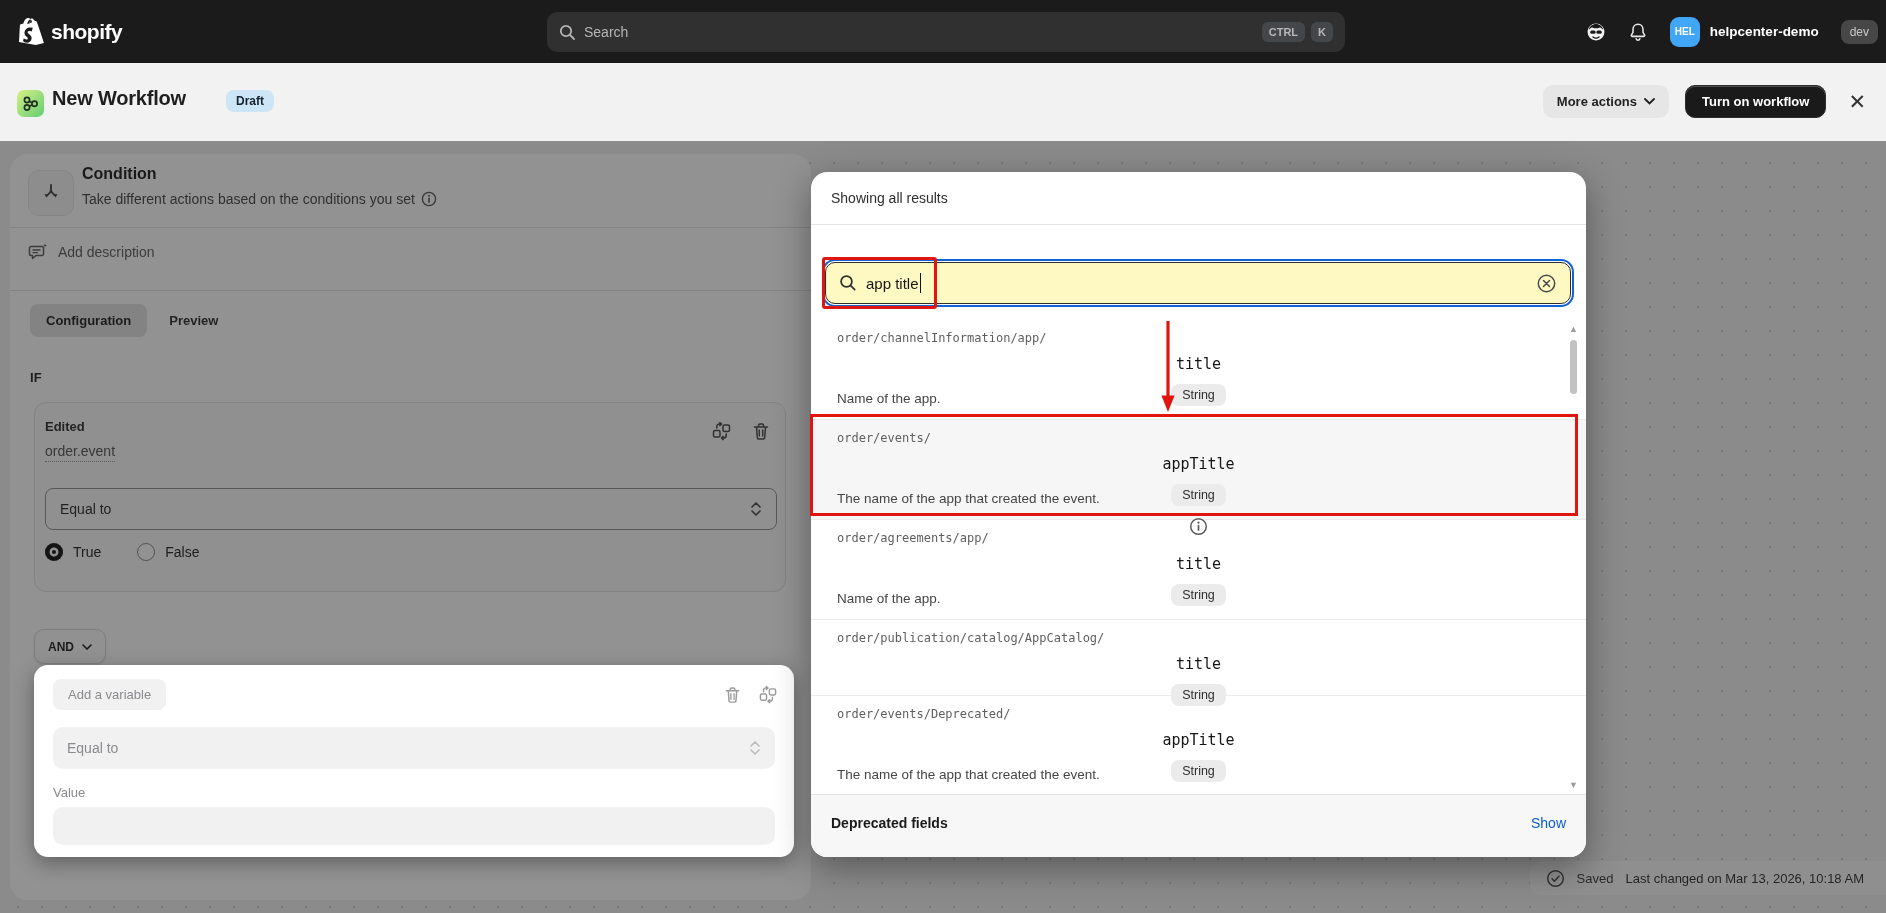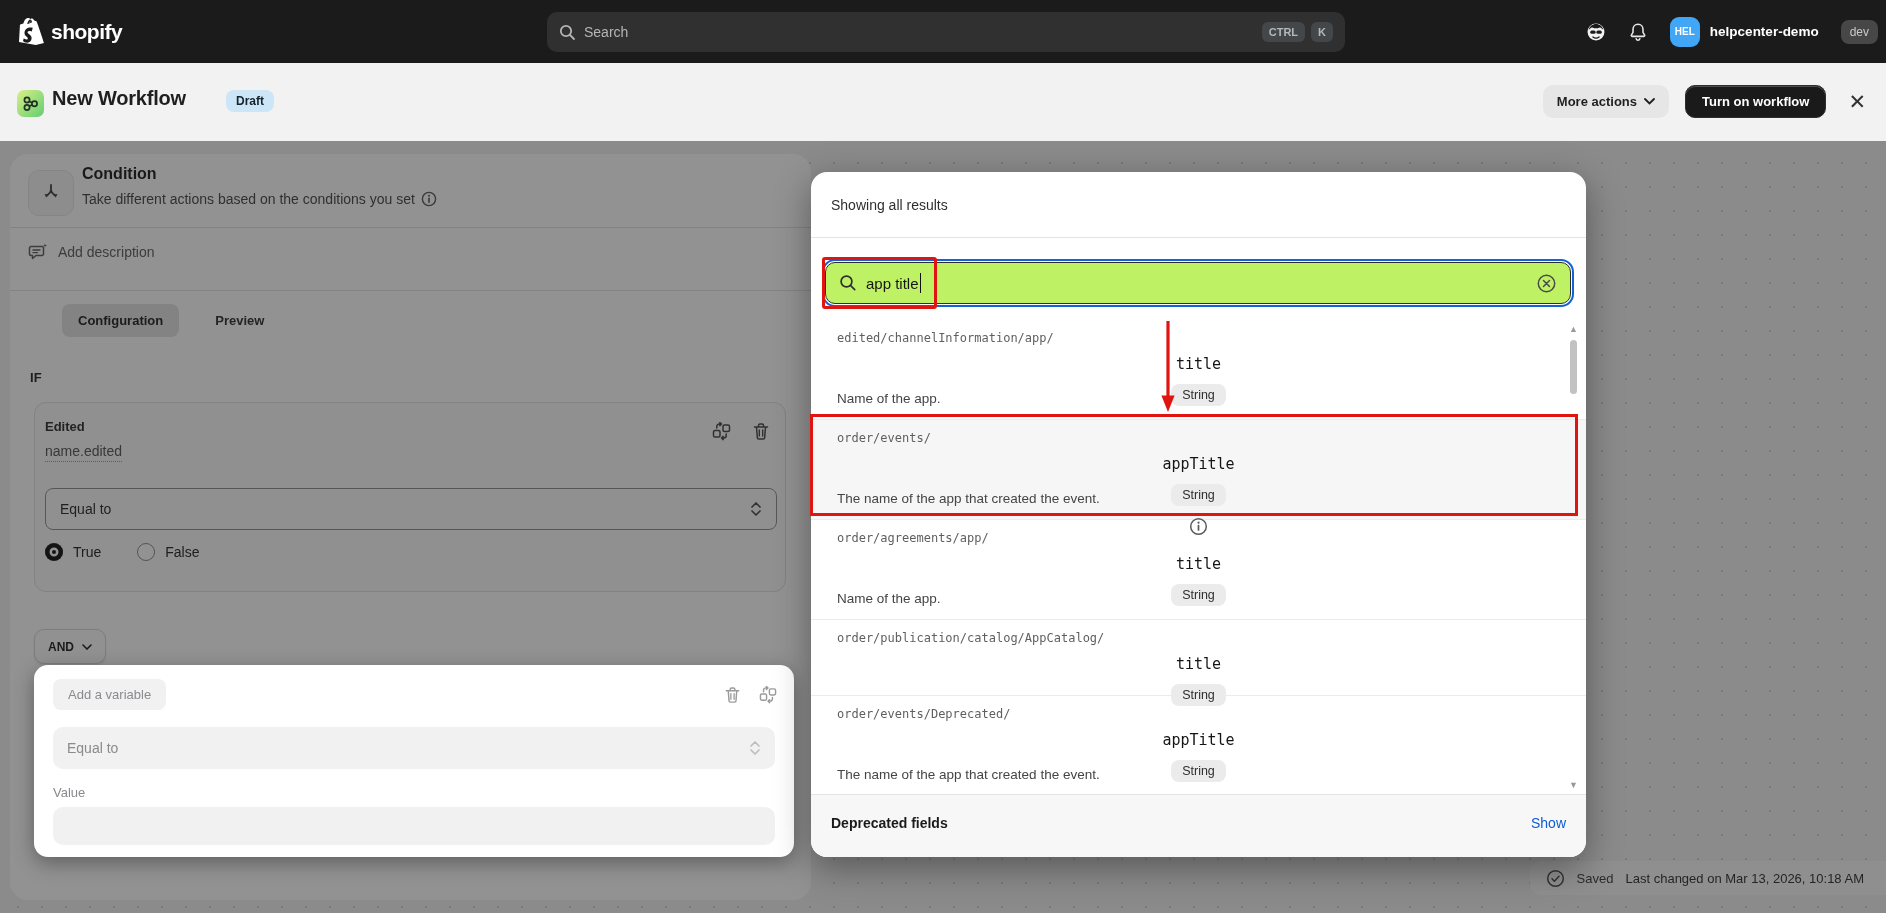--- a/index.html
+++ b/index.html
@@ -35,21 +35,21 @@
             background-image:radial-gradient(#d2d2d2 1.4px, transparent 1.5px); background-size:24px 24px; background-position:6px 10px; }
   .dim-overlay { position:absolute; left:0; top:141px; width:1886px; height:772px; background:rgba(24,24,24,0.47); z-index:10; }
 
   
   .cond-panel { position:absolute; left:10px; top:13px; width:801px; height:746px; background:#fff; border-radius:18px; z-index:1; }
   .cond-icon-box { position:absolute; left:18px; top:16px; width:46px; height:46px; border-radius:11px; background:#f6f6f6; border:1px solid #e7e7e7; display:flex; align-items:center; justify-content:center; }
   .cond-title { position:absolute; left:72px; top:11px; font-size:16px; font-weight:700; color:#1c1c1c; }
   .cond-sub { position:absolute; left:72px; top:37px; font-size:14px; color:#474747; display:flex; align-items:center; gap:6px; }
   .divider { position:absolute; left:0; width:801px; height:1px; background:#e3e3e3; }
   .add-desc { position:absolute; left:18px; top:88px; display:flex; align-items:center; gap:10px; font-size:14px; color:#5d5d5d; cursor:pointer; }
-  .tabs { position:absolute; left:40px; top:150px; display:flex; align-items:center; gap:28px;padding-left:12px; }
+  .tabs { position:absolute; left:8px; top:150px; display:flex; align-items:center; gap:14px;padding-left:12px; }
   .tab-pill { background:#e3e3e3; border-radius:8px; padding:9px 16px; font-size:13px; font-weight:650; color:#1f1f1f; cursor:pointer; }
   .tab-plain { font-size:13px; font-weight:600; color:#303030; padding:9px 8px; cursor:pointer; }
   .if-label { position:absolute; left:20px; top:216px; font-size:13px; font-weight:700; color:#242424; letter-spacing:0.2px; }
   .if-card { position:absolute; left:24px; top:248px; width:752px; height:190px; background:#fbfbfb; border:1px solid #e0e0e0; border-radius:12px; }
   .rule-label { position:absolute; left:10px; top:16px; font-size:13px; font-weight:650; color:#2e2e2e; }
   .rule-var { position:absolute; left:10px; top:40px; font-size:14px; color:#555; border-bottom:1.5px dotted #9a9a9a; padding-bottom:2px; cursor:pointer; }
   .card-icons { position:absolute; right:14px; top:18px; display:flex; gap:20px; }
   .icon-btn { width:20px; height:20px; display:flex; align-items:center; justify-content:center; cursor:pointer; }
   .select { position:absolute; left:10px; width:732px; height:42px; background:#fcfcfc; border:1px solid #8d9196; border-radius:8px; display:flex; align-items:center; padding:0 14px; font-size:14px; color:#2b2b2b; cursor:pointer; }
   .select .updown { margin-left:auto; }
@@ -62,22 +62,22 @@
   
   .active-card { position:absolute; left:34px; top:665px; width:760px; height:192px; background:#fff; border-radius:14px; box-shadow:0 6px 20px rgba(0,0,0,.35); z-index:20; }
   .addvar-pill { position:absolute; left:19px; top:14px; height:31px; background:#f1f1f1; border-radius:8px; display:flex; align-items:center; padding:0 15px; font-size:13px; color:#8a8a8f; cursor:pointer; }
   .active-card .card-icons { right:16px; top:20px; gap:16px; }
   .select.ghost { left:19px; top:62px; width:722px; background:#f1f1f1; border:none; border-radius:10px; color:#8a8a8f; }
   .value-label { position:absolute; left:19px; top:120px; font-size:13px; color:#8a8a8f; }
   .value-input { position:absolute; left:19px; top:142px; width:722px; height:38px; background:#f1f1f1; border:none; border-radius:10px; padding:0 12px; font-size:14px; color:#303030; }
 
   
   .modal { position:absolute; left:811px; top:172px; width:775px; height:685px; background:#fff; border-radius:16px; box-shadow:0 10px 36px rgba(0,0,0,.38); z-index:20; }
-  .vp-header { height:66px; display:flex; align-items:center; padding:0 20px; border-bottom:1px solid #e3e3e3; font-size:14px; color:#2e2e2e; }
-  .vp-search { position:absolute; left:14px; top:90px; width:746px; height:42px; background:#bef264; border:1.5px solid #2e2e2e; outline:2px solid #1363d2; outline-offset:1.5px; border-radius:10px; display:flex; align-items:center; padding:0 13px; cursor:text; }
+  .vp-header { height:53px; display:flex; align-items:center; padding:0 20px; border-bottom:1px solid #e3e3e3; font-size:14px; color:#2e2e2e; }
+  .vp-search { position:absolute; left:14px; top:90px; width:746px; height:42px; background:#fef9c3; border:1.5px solid #2e2e2e; outline:2px solid #1363d2; outline-offset:1.5px; border-radius:10px; display:flex; align-items:center; padding:0 13px; cursor:text; }
   .vp-search .q-text { font-size:15px; color:#161616; margin-left:9px; }
   .caret { width:1.5px; height:20px; background:#111; margin-left:1px; }
   .clear-btn { margin-left:auto; cursor:pointer; display:flex; }
   .vp-list { position:absolute; left:0; top:148px; width:775px; height:474px; overflow:hidden; }
   .result-item { padding:11px 26px 12px; border-top:1px solid #ebebeb; cursor:pointer; }
   .result-item:first-child { border-top:none; }
   .result-item.hl { background:#f6f6f6; }
   .r-path { font-family:"DejaVu Sans Mono", monospace; font-size:12px; line-height:15px; color:#5f5f5f; }
   .r-namerow { display:flex; align-items:center; gap:11px; margin-top:9px; height:28px;flex-direction:column; }
   .r-name { font-family:"DejaVu Sans Mono", monospace; font-size:15px; color:#151515; }
@@ -212,21 +212,21 @@
 
       <div class="tabs">
         <span class="tab-pill">Configuration</span>
         <span class="tab-plain">Preview</span>
       </div>
 
       <div class="if-label">IF</div>
 
       <div class="if-card">
         <div class="rule-label">Edited</div>
-        <div class="rule-var">name.edited</div>
+        <div class="rule-var">order.event</div>
         <div class="card-icons">
           <span class="icon-btn">
             <svg width="19" height="19" viewBox="0 0 19 19">
                 <rect x="1.5" y="8.5" width="6.5" height="6.5" rx="1.5" fill="none" stroke="#474747" stroke-width="1.5"></rect>
                 <rect x="11" y="3" width="6.5" height="6.5" rx="1.5" fill="none" stroke="#474747" stroke-width="1.5"></rect>
                 <path d="M4.8 6V4.5A2.5 2.5 0 017.3 2h2.2M9.5 2l-1.7-1.6M9.5 2L7.8 3.6" stroke="#474747" stroke-width="1.5" fill="none" stroke-linecap="round"></path>
                 <path d="M14.2 12v1.5a2.5 2.5 0 01-2.5 2.5H9.5m0 0l1.7 1.6M9.5 16l1.7-1.6" stroke="#474747" stroke-width="1.5" fill="none" stroke-linecap="round"></path>
               </svg>
           </span>
           <span class="icon-btn">
@@ -321,21 +321,21 @@
       <span class="clear-btn">
         <svg width="21" height="21" viewBox="0 0 21 21">
             <circle cx="10.5" cy="10.5" r="8.2" fill="none" stroke="#4a4a4a" stroke-width="1.5"></circle>
             <path d="M7.5 7.5l6 6M13.5 7.5l-6 6" stroke="#4a4a4a" stroke-width="1.5" stroke-linecap="round"></path>
           </svg>
       </span>
     </div>
 
     <div class="vp-list">
   <div class="result-item">
-    <div class="r-path">edited/channelInformation/app/</div>
+    <div class="r-path">order/channelInformation/app/</div>
     <div class="r-namerow">
       <span class="r-name">title</span>
       <span class="type-badge">String</span>
 
     </div>
     <div class="r-desc">Name of the app.</div>
   </div>
 
   <div class="result-item hl has-info">
     <div class="r-path">order/events/</div>

